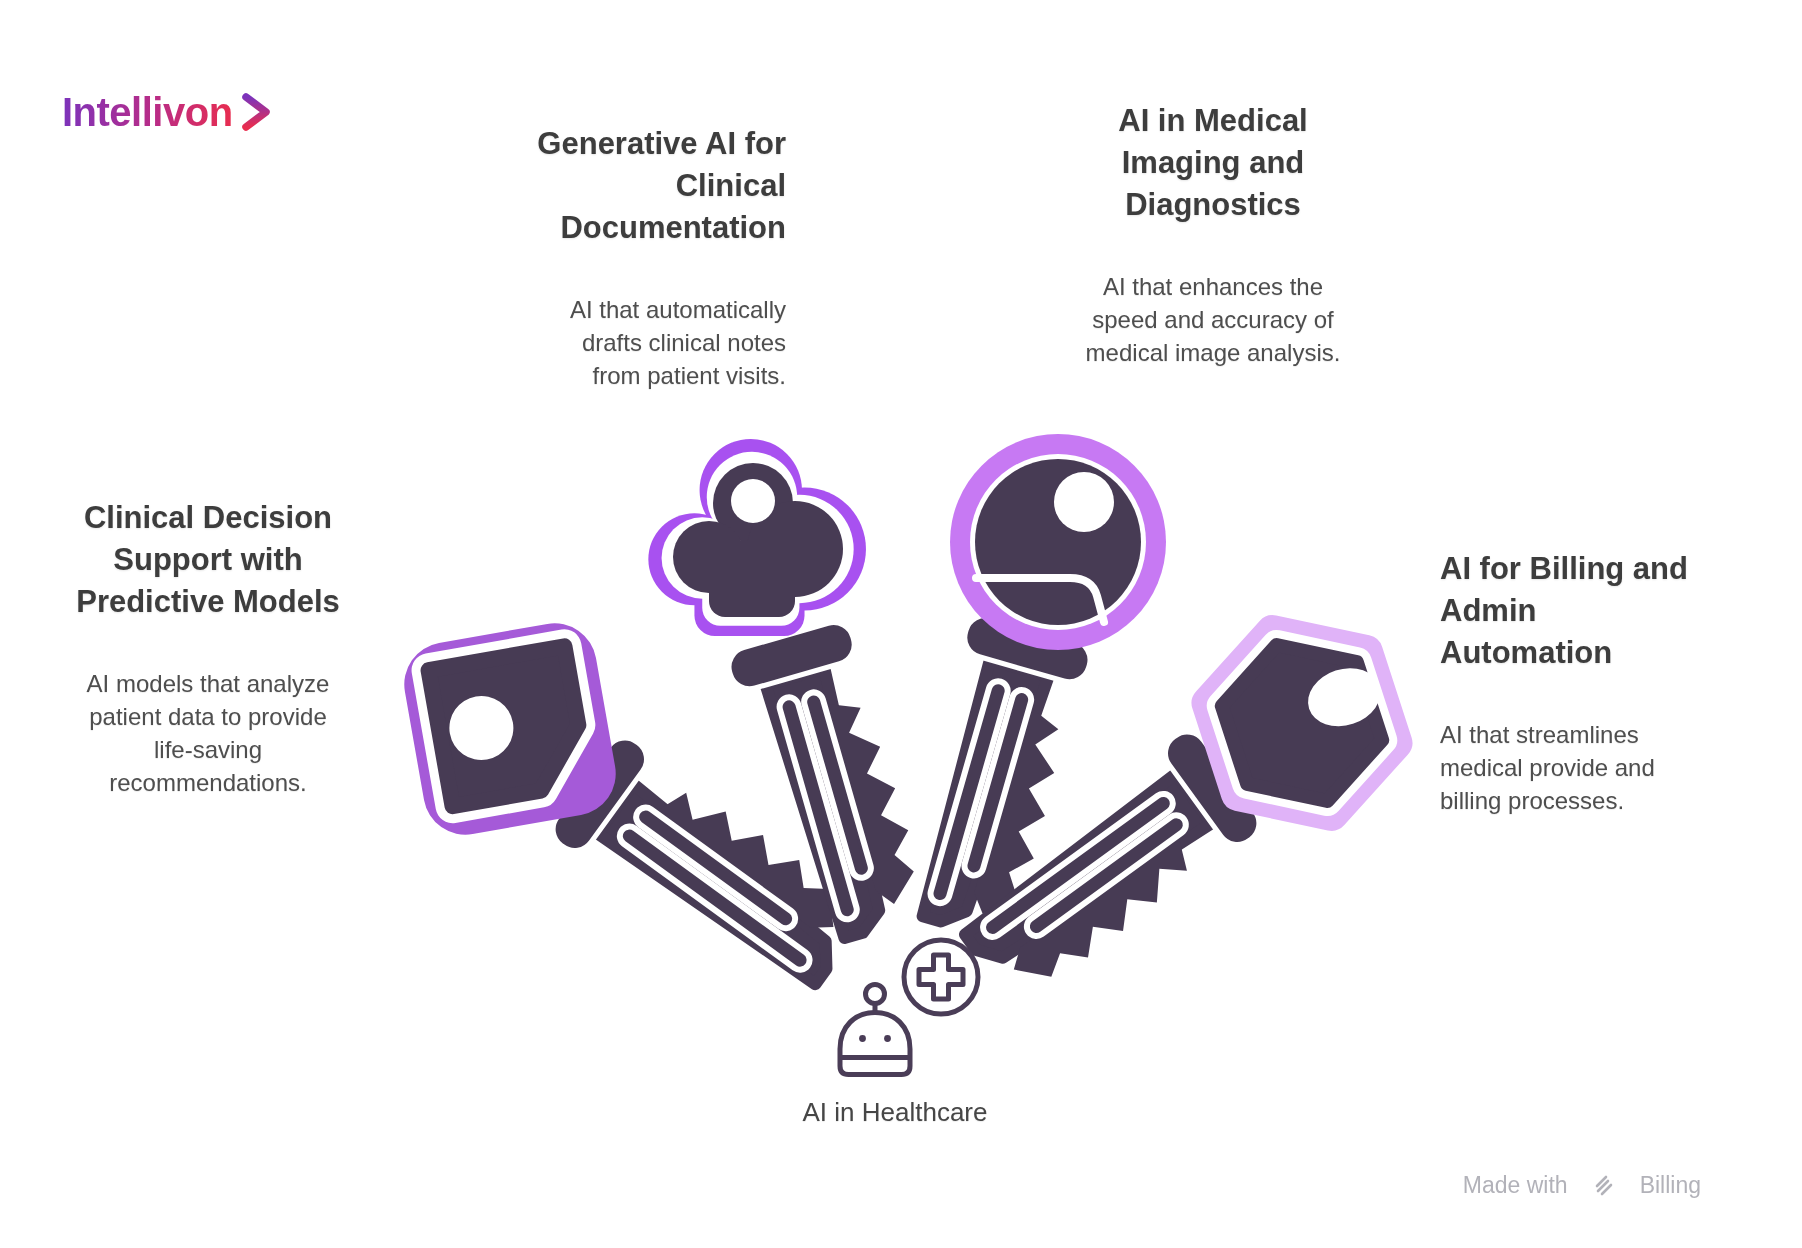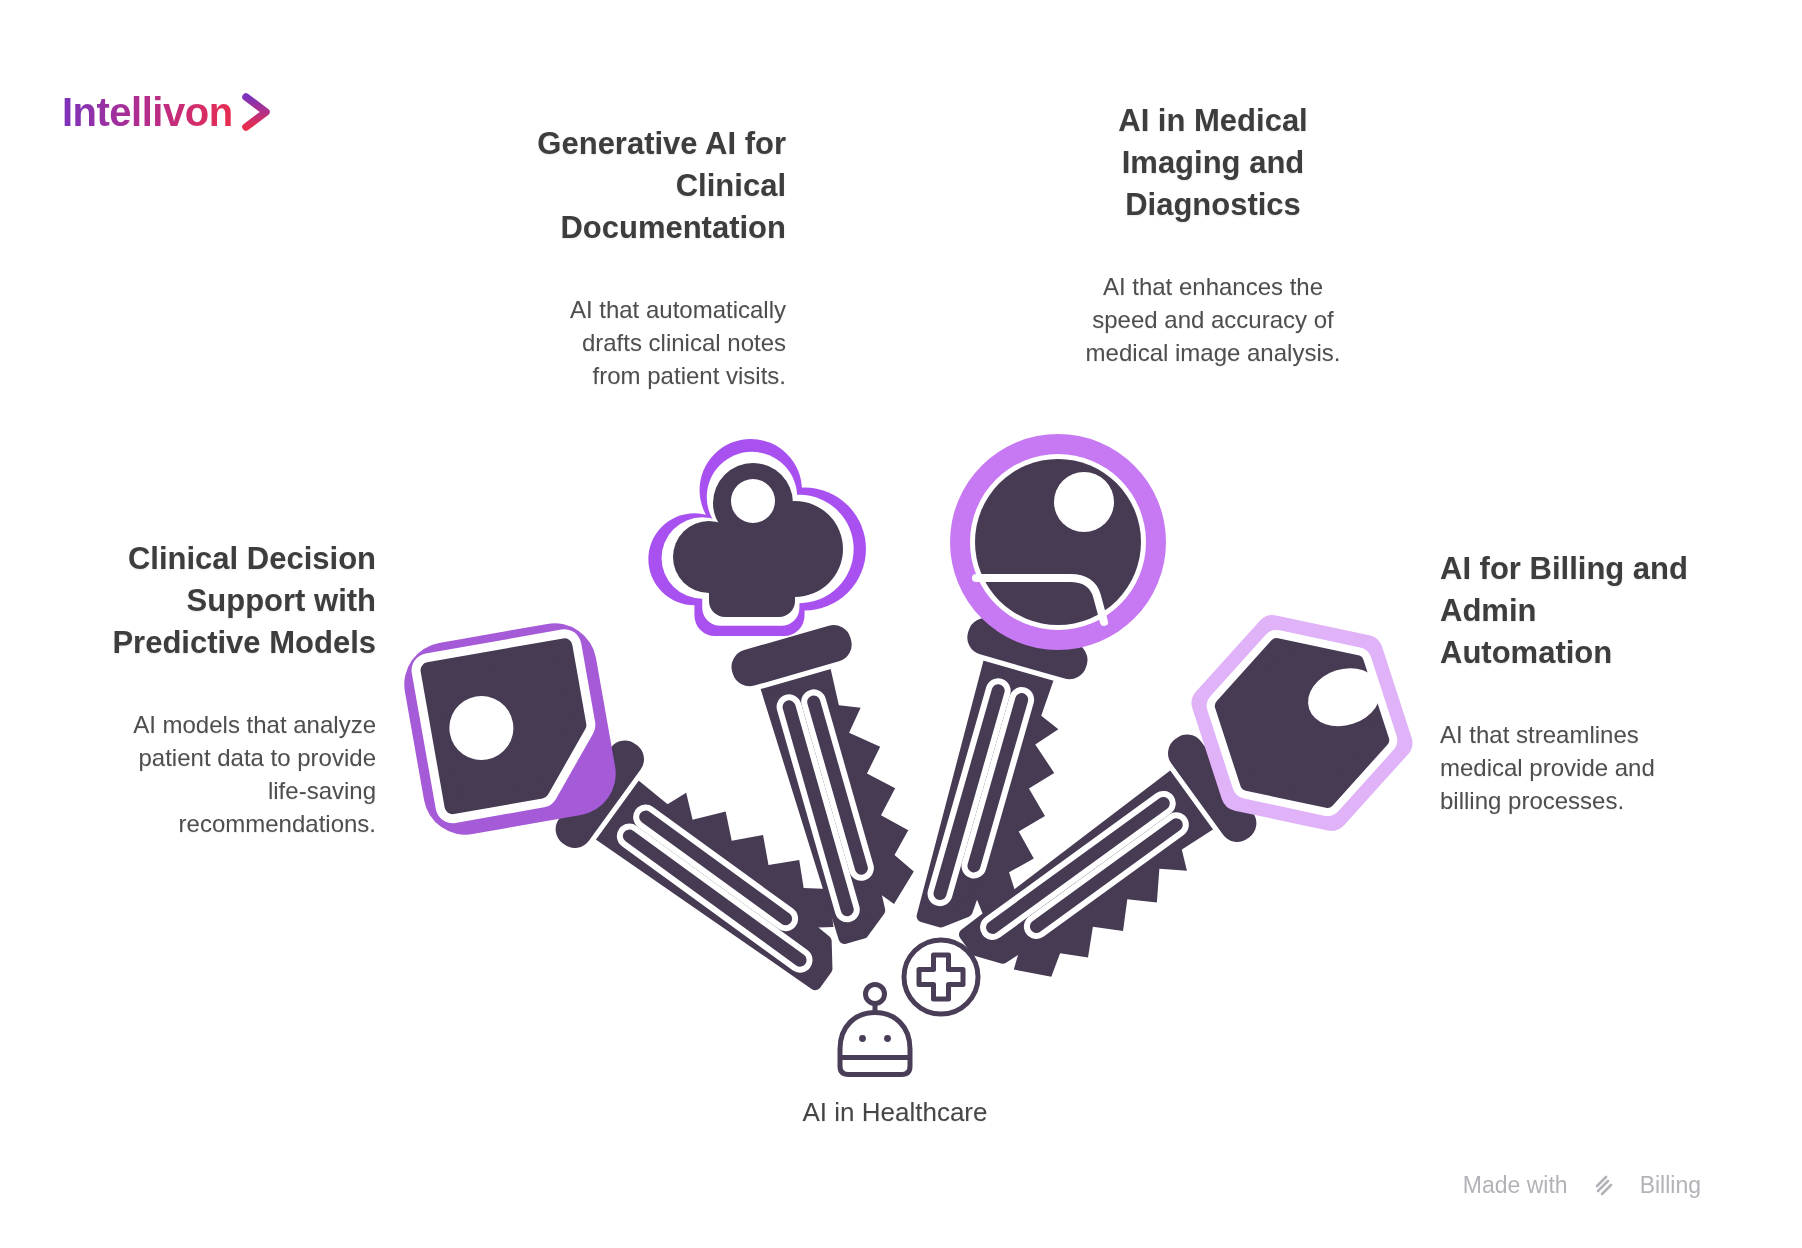--- a/index.html
+++ b/index.html
@@ -32,21 +32,21 @@
     text-shadow:0 1px 2px rgba(0,0,0,0.10);
   }
   .card p{
     margin:44px 0 0 0;
     font-size:24px; line-height:33px; font-weight:400;
     color:var(--body-text);
     white-space:pre-line;
     text-shadow:0 1px 1px rgba(0,0,0,0.08);
   }
   .align-right{text-align:right;}
-  .card-decision{left:40px;  top:538px; width:336px;}
+  .card-decision{left:40px;  top:497px; width:336px;text-align:center;}
   .card-gendocs {left:400px; top:108px; width:386px;margin-top:15px;}
   .card-imaging {left:1033px;top:100px; width:360px;text-align:center;}
   .card-billing {left:1440px;top:537px; width:330px;margin-top:11px;}
   
   .center-label{
     position:absolute; left:895px; top:1097px;
     transform:translateX(-50%);
     font-size:26px; color:var(--center-text);
     white-space:nowrap;
     text-shadow:0 1px 1px rgba(0,0,0,0.08);

